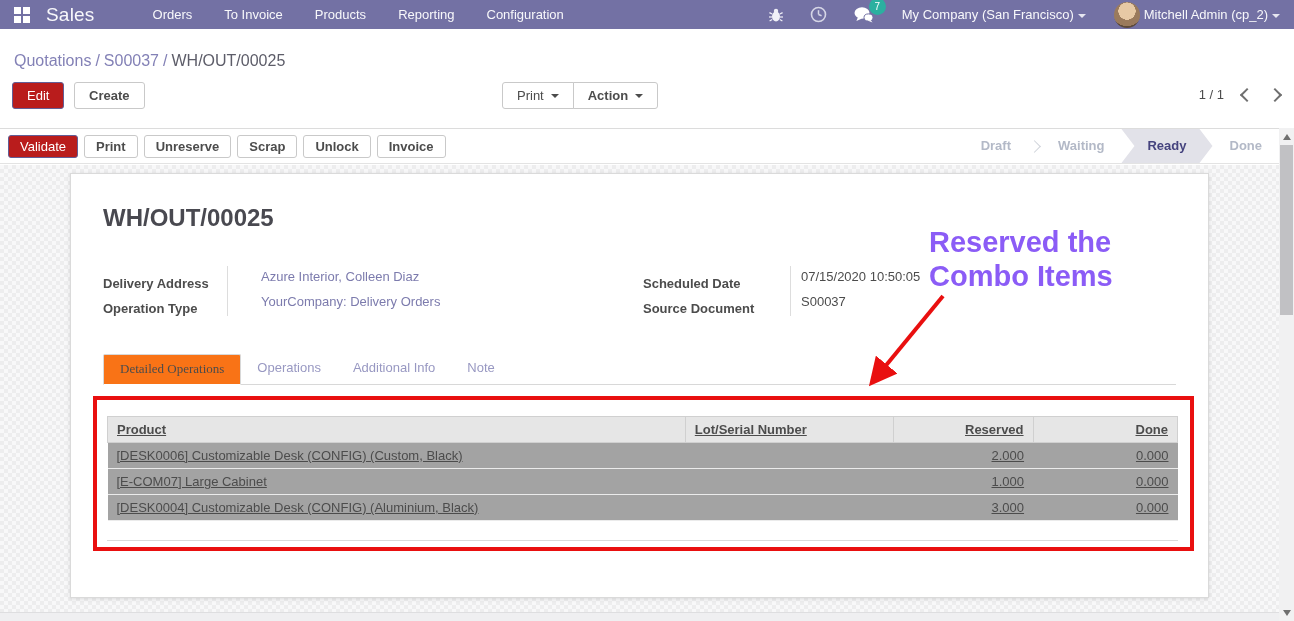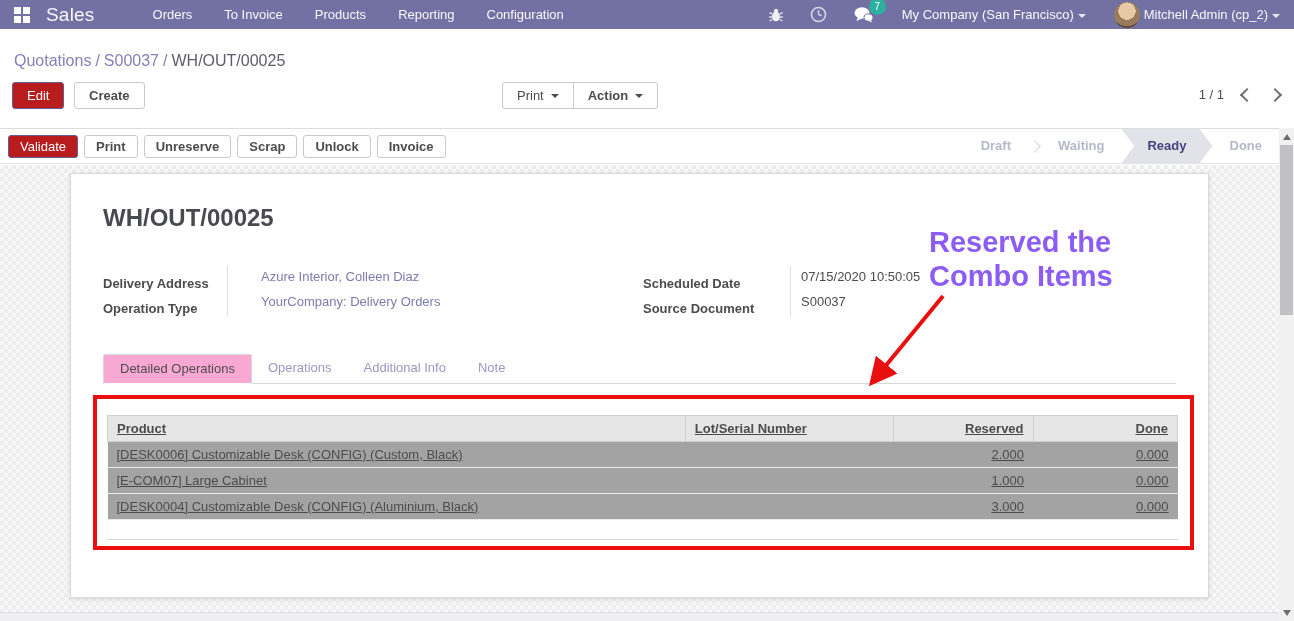--- a/index.html
+++ b/index.html
@@ -93,22 +93,22 @@
   .fg-left  .field-label { width:124px; }
   .fg-right .field-label { width:147px; }
   .field-value { border-left:1px solid #ddd; padding:3px 0 3px 33px; min-height:25px; flex:1; }
   .fg-right .field-value { padding-left:10px; }
   .field-value a { color:#7c7bad; text-decoration:none; cursor:pointer; }
 
   
   .tabs { display:flex; margin-top:38px; border-bottom:1px solid #d8d8d8; }
   .tab { padding:6px 16px 7px; color:#9898c2; cursor:pointer; }
   .tab.active {
-    color:#4c4c4c; background:#f9a8d4; border:1px solid #d8d8d8; border-bottom:1px solid #fff;
-    margin-bottom:-1px; border-radius:2px 2px 0 0;
+    color:#4c4c4c; background:#f97316; border:1px solid #d8d8d8; border-bottom:1px solid #fff;
+    margin-bottom:-1px; border-radius:2px 2px 0 0;font-family:Liberation Serif, serif;
   }
 
   
   .red-box { border:4px solid #e90f0f; margin:11px -18px 0 -10px; padding:16px 12px 6px 10px;text-decoration:underline; }
   table.ops { width:100%; border-collapse:collapse; font-size:13px; }
   table.ops th {
     background:#e6e6e6; border:1px solid #d0d0d0; color:#4c4c4c; font-weight:bold;
     text-align:left; padding:5px 9px; cursor:pointer;
   }
   table.ops th.num, table.ops td.num { text-align:right; }

